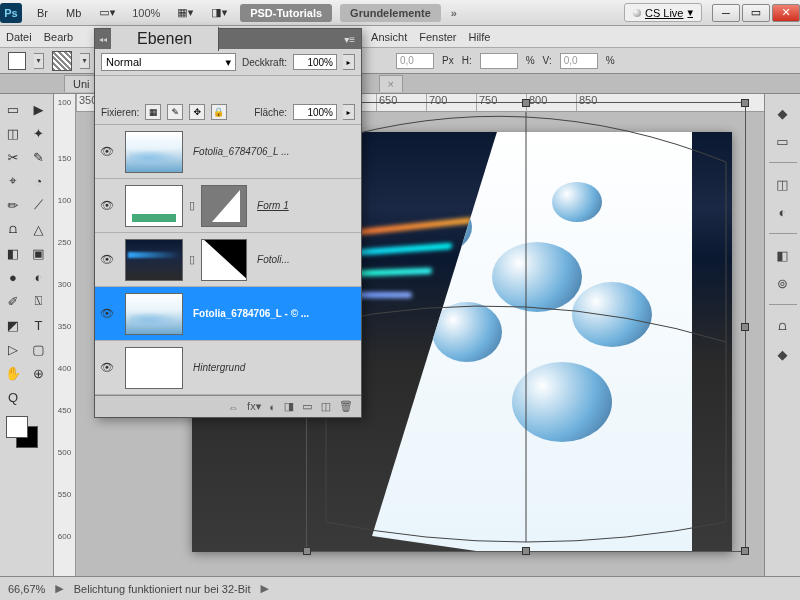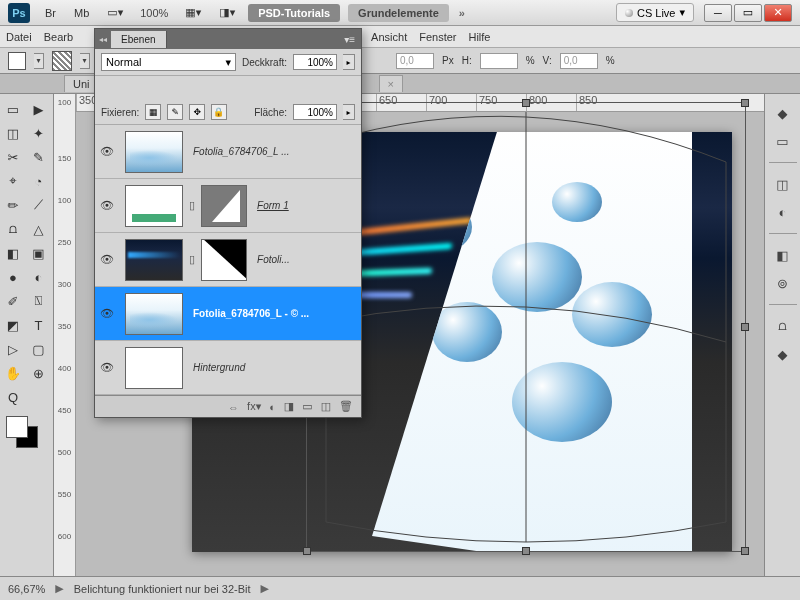--- a/index.html
+++ b/index.html
@@ -1,26 +1,26 @@
 <!DOCTYPE html>
 <html><head>
 <meta charset="utf-8">
 <style>
 * { box-sizing: border-box; margin: 0; padding: 0; font-family: Tahoma, sans-serif; font-size: 11px; }
 body { width: 800px; height: 600px; background: #b8b8b8; overflow: hidden; position: relative; }
 
 
-.app-bar { height: 26px; background: linear-gradient(#f0f0f0,#d8d8d8); border-bottom: 1px solid #999; display: flex; align-items: center; padding: 0 8px; }
+.app-bar { height: 26px; background: linear-gradient(#f0f0f0,#d8d8d8); border-bottom: 1px solid #999; display: flex; align-items: center; padding: 0 0; }
 .ps-icon { width: 22px; height: 20px; background: #0a3b5c; color: #7dcff0; display: flex; align-items: center; justify-content: center; font-weight: bold; border-radius: 3px; margin-right: 6px; }
 .app-bar .btn { padding: 2px 6px; margin: 0 2px; border: 1px solid transparent; color: #333; }
 .zoom-val { margin: 0 8px; color: #444; }
 .tab-pill { padding: 3px 10px; background: #b8b8b8; border-radius: 3px; margin: 0 4px; font-weight: bold; color: #444; }
 .tab-pill.dark { background: #888; color: #fff; }
 .ws-more { margin: 0 6px; color: #666; font-weight: bold; }
-.cs-live { margin-left: auto; display: flex; align-items: center; gap: 4px; padding: 2px 8px; border: 1px solid #aaa; border-radius: 3px; background: #f0f0f0; }
+.cs-live { margin-left: auto; display: flex; align-items: center; gap: 4px; padding: 2px 8px; border: 1px solid #aaa; border-radius: 3px; background: #f0f0f0; text-decoration: underline; }
 .cs-dot { width: 8px; height: 8px; border-radius: 50%; background: radial-gradient(circle at 30% 30%, #fff, #888); }
 .win-btns { display: flex; margin-left: 8px; }
 .win-btn { width: 28px; height: 18px; border: 1px solid #888; background: linear-gradient(#f4f4f4,#ddd); display: flex; align-items: center; justify-content: center; margin-left: 2px; border-radius: 2px; }
 .win-btn.close { background: linear-gradient(#f08070,#d03020); color: #fff; }
 
 
 .menu-bar { height: 22px; background: #e6e6e6; border-bottom: 1px solid #aaa; display: flex; align-items: center; padding: 0 6px; gap: 12px; color: #333; }
 .menu-bar span { cursor: default; }
 
 
@@ -71,21 +71,21 @@
 .warp-curve { position: absolute; left: 230px; top: -10px; width: 440px; height: 450px; pointer-events: none; }
 
 
 .right-dock { width: 36px; background: #d6d6d6; border-left: 1px solid #888; display: flex; flex-direction: column; align-items: center; gap: 6px; padding: 8px 0; }
 .dock-icon { width: 22px; height: 22px; border-radius: 3px; display: flex; align-items: center; justify-content: center; color: #444; font-size: 13px; }
 .dock-sep { width: 80%; height: 1px; background: #999; margin: 4px 0; }
 
 
 .layers-panel { position: absolute; left: 94px; top: 28px; width: 268px; background: #d6d6d6; border: 1px solid #555; box-shadow: 3px 3px 10px rgba(0,0,0,.35); z-index: 50; }
 .lp-tabrow { height: 20px; background: #6a6a6a; display: flex; align-items: center; }
-.lp-tab { padding: 3px 10px; background: #d6d6d6; color: #222; font-size: 10px; border-right: 1px solid #555; }
+.lp-tab { padding: 3px 26px; background: #d6d6d6; color: #222; font-size: 16px; border-right: 1px solid #555; }
 .lp-tabrow .menu { margin-left: auto; color: #ddd; padding: 0 6px; font-size: 10px; }
 .lp-tabrow .chev { color: #ccc; padding: 0 4px; font-size: 8px; }
 .lp-row1 { display: flex; align-items: center; padding: 4px 6px; gap: 6px; border-bottom: 1px solid #aaa; background: #d6d6d6; }
 .lp-select { flex: 1; height: 18px; background: #fff; border: 1px solid #888; padding: 0 4px; display: flex; align-items: center; justify-content: space-between; }
 .lp-lbl { font-size: 10px; color: #333; }
 .lp-pct { width: 44px; height: 16px; background: #fff; border: 1px solid #888; text-align: right; padding: 0 3px; font-size: 10px; }
 .lp-arrow { width: 12px; height: 16px; border: 1px solid #888; border-left: none; background: #e0e0e0; display: flex; align-items: center; justify-content: center; font-size: 8px; }
 .lp-row2 { display: flex; align-items: center; padding: 4px 6px; gap: 6px; border-bottom: 1px solid #aaa; background: #d6d6d6; margin-top: 24px; }
 .lock-ic { width: 16px; height: 16px; border: 1px solid #888; background: #eee; display: flex; align-items: center; justify-content: center; font-size: 9px; }
 .lp-list { background: #d6d6d6; }

